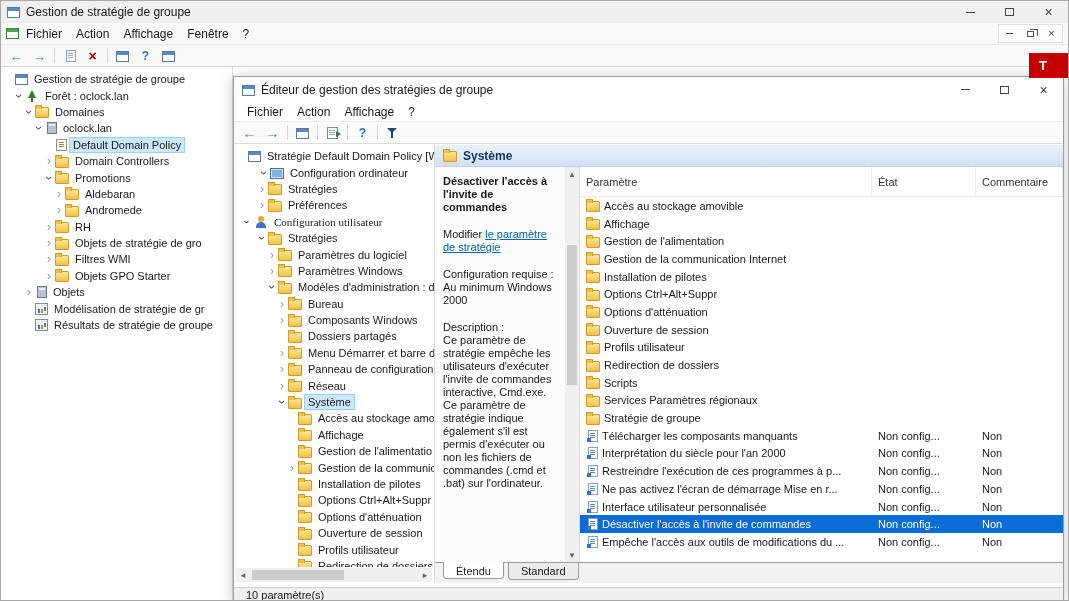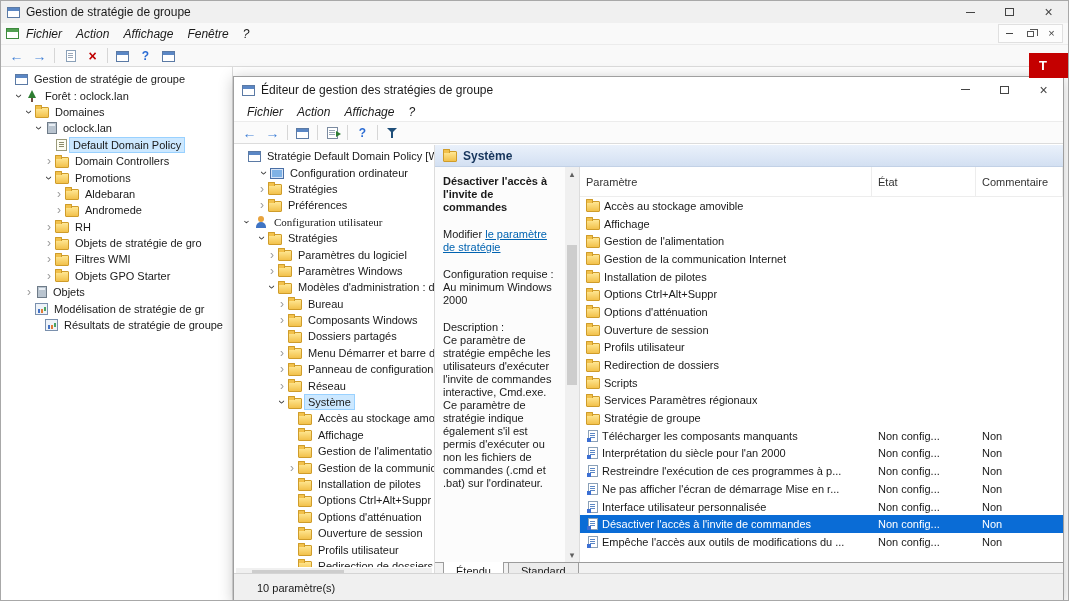--- a/index.html
+++ b/index.html
@@ -6,21 +6,21 @@
   html,body { background:#dedede; }
   .screen {
     position:relative; width:1069px; height:601px; overflow:hidden;
     background:#ffffff; border:1px solid #a8a8a8;
     font-family:"Liberation Sans","DejaVu Sans",sans-serif; font-size:11px; color:#1a1a1a;
     cursor:default;
   }
   
   .icon { display:inline-block; width:14px; height:12px; position:relative; flex:none; }
   .title { font-size:12px; margin-left:6px; white-space:nowrap; }
-  .menu-items { display:flex; align-items:center;font-style:italic; }
+  .menu-items { display:flex; align-items:center; }
   .menu-item { padding:3px 7px; font-size:12px; white-space:nowrap; }
   .tb-sep { width:1px; height:15px; background:#d6d6d6; margin:0 3px; flex:none; }
   .tool-btn { width:23px; height:20px; display:flex; align-items:center; justify-content:center; flex:none; }
 
   
   .win-controls { margin-left:auto; display:flex; height:100%; }
   .win-btn { width:39px; height:100%; display:flex; align-items:center; justify-content:center; }
   .glyph-min { width:9px; height:1px; background:#444; display:inline-block; }
   .glyph-max { width:9px; height:8px; border:1px solid #444; display:inline-block; }
   .glyph-close { font-size:14px; line-height:1; color:#444; }
@@ -86,21 +86,21 @@
   .c2 { flex:1; }
   .name-cell { display:flex; align-items:center; }
   .name-cell .icon { margin-right:4px; }
   .cell-text { overflow:hidden; white-space:nowrap; }
   .t-row.selected { background:#0a6cd6; color:#fff; }
 
   .tabs-row { height:21px; flex:none; background:#f2f2f2; border-top:1px solid #9c9c9c; display:flex; align-items:flex-start; padding-left:4px; }
   .tab { margin-left:4px; height:17px; padding:2px 12px 0; background:#ececec; border:1px solid #9c9c9c; border-top:none; border-radius:0 0 4px 4px; font-size:11px; }
   .tab.active { background:#fff; margin-top:-1px; padding-top:3px; }
 
-  .in-statusbar { position:absolute; left:0; right:0; bottom:0; height:28px; background:#f0f0f0; border-top:1px solid #d4d4d4; display:flex; align-items:center; padding-left:23px; }
+  .in-statusbar { position:absolute; left:0; right:0; bottom:0; height:14px; background:#f0f0f0; border-top:1px solid #d4d4d4; display:flex; align-items:flex-end; padding-left:12px; }
 
   .red-badge { position:absolute; left:1028px; top:52px; width:41px; height:25px; background:#c40000; color:#fff; font-weight:bold; font-size:13px; display:flex; align-items:center; padding-left:10px; z-index:60; }
 
   
   .folder-icon { background:linear-gradient(180deg,#ffe793,#f2c14b); border:1px solid #cf9c2a; border-radius:1px; width:14px; height:11px; margin-top:2px; }
   .folder-icon::before { content:""; position:absolute; left:-1px; top:-3px; width:5px; height:3px; background:#f2c14b; border:1px solid #cf9c2a; border-bottom:none; border-radius:1px 1px 0 0; }
   .policy-icon { background:#fff; border:1px solid #8aa0b8; width:10px; height:12px; margin-left:2px; }
   .policy-icon::before { content:""; position:absolute; left:1px; top:2px; width:5px; height:1px; background:#5b87c5; box-shadow:0 2px 0 #5b87c5,0 4px 0 #5b87c5; }
   .policy-icon::after { content:""; position:absolute; left:-2px; bottom:-1px; width:4px; height:4px; background:#3b6fd4; }
   .gpo-icon { background:#fdfdf2; border:1px solid #9a9a7a; width:11px; height:12px; margin-left:1px; }
@@ -271,21 +271,21 @@
       <div class="tree-row" style="padding-left: 22px;">
         <span class="expander">›</span>
         <span class="icon sites-icon"></span>
         <span class="tree-label">Objets</span>
       </div>
       <div class="tree-row" style="padding-left: 22px;">
         <span class="expander"></span>
         <span class="icon model-icon"></span>
         <span class="tree-label">Modélisation de stratégie de gr</span>
       </div>
-      <div class="tree-row" style="padding-left: 32px; text-align: right;">
+      <div class="tree-row" style="padding-left: 22px; text-align: right;">
         <span class="expander"></span>
         <span class="icon results-icon"></span>
         <span class="tree-label">Résultats de stratégie de groupe</span>
       </div>
     </div>
 
   <div class="red-badge">T</div>
 
   <div class="inner-window">
 
@@ -636,21 +636,21 @@
                   <span class="col c0 name-cell">
                     <span class="icon policy-icon"></span>
                     <span class="cell-text">Restreindre l'exécution de ces programmes à p...</span>
                   </span>
                   <span class="col c1">Non config...</span>
                   <span class="col c2">Non</span>
                 </div>
                 <div class="t-row">
                   <span class="col c0 name-cell">
                     <span class="icon policy-icon"></span>
-                    <span class="cell-text">Ne pas afficher l'écran de démarrage Mise en r...</span>
+                    <span class="cell-text">Ne pas activez l'écran de démarrage Mise en r...</span>
                   </span>
                   <span class="col c1">Non config...</span>
                   <span class="col c2">Non</span>
                 </div>
                 <div class="t-row">
                   <span class="col c0 name-cell">
                     <span class="icon policy-icon"></span>
                     <span class="cell-text">Interface utilisateur personnalisée</span>
                   </span>
                   <span class="col c1">Non config...</span>

